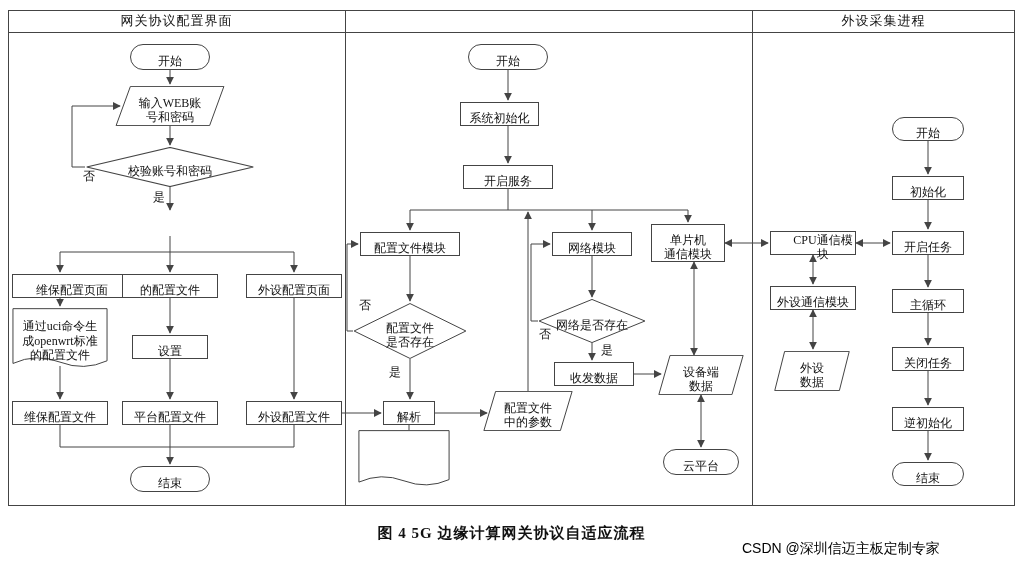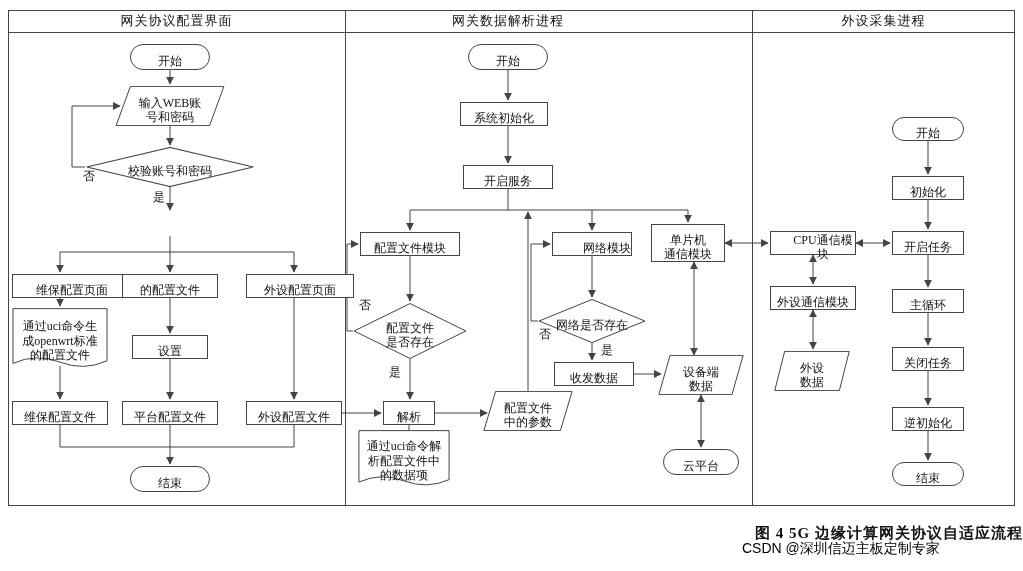--- a/index.html
+++ b/index.html
@@ -14,21 +14,21 @@
   .node{position:absolute;box-sizing:border-box;display:flex;align-items:center;justify-content:center;
         text-align:center;font-size:12px;line-height:1.2;z-index:2;}
   .rect{background:#fff;border:1px solid #444;}
   .stadium{background:#fff;border:1px solid #444;border-radius:999px;}
   .shapebox{background:transparent;}
   .shapebox .shp{position:absolute;left:0;top:0;width:100%;height:100%;}
   .shapebox .t{position:relative;z-index:1;}
   .doc .t{padding-bottom:8px;}
   .t{white-space:pre-line;margin-top:8px;}
   .blabel{position:absolute;z-index:3;font-size:12px;background:#fff;padding:0 1px;line-height:1;}
-  .caption{position:absolute;left:0;top:524px;width:1023px;text-align:right;font-size:15px;
+  .caption{position:absolute;left:0;top:524px;width:1023px;text-align:center;font-size:15px;
            font-weight:600;letter-spacing:1px;}
   .watermark{position:absolute;left:742px;top:540px;width:270px;font-size:14px;color:#000000;
              font-family:"Liberation Sans","DejaVu Sans",sans-serif;}
 </style>
 </head>
 <body>
 
 <div class="stage">
 
   <svg class="wires" viewBox="0 0 1023 571" xmlns="http://www.w3.org/2000/svg">
@@ -91,21 +91,20 @@
       <polyline points="813,255 813,284" marker-start="url(#arw)" marker-end="url(#arw)"></polyline>
       <polyline points="813,310 813,349" marker-start="url(#arw)" marker-end="url(#arw)"></polyline>
     </g>
   </svg>
 
   <div class="frame" style="left:8px;top:10px;width:1007px;height:496px;"></div>
   <div class="vline" style="left:345px;top:10px;height:496px;"></div>
   <div class="vline" style="left:752px;top:10px;height:496px;"></div>
   <div class="hline" style="left:8px;top:32px;width:1007px;"></div>
   <div class="lanehead" style="left:8px;top:10px;width:337px;">网关协议配置界面</div>
-  <div class="lanehead" style="left:345px;top:10px;width:326px;">网关数据解析进程</div>
   <div class="lanehead" style="left:752px;top:10px;width:263px;">外设采集进程</div>
 
   <div class="node stadium" style="left:130px;top:44px;width:80px;height:26px;">
       <span class="t">开始</span>
     </div>
 
   <div class="node shapebox" style="left:115px;top:86px;width:110px;height:40px;">
     <svg class="shp" viewBox="0 0 100 100" preserveAspectRatio="none">
         <polygon points="14,1 99,1 86,99 1,99" fill="#fff" stroke="#444" vector-effect="non-scaling-stroke"></polygon>
       </svg>
@@ -122,21 +121,21 @@
   <div class="blabel" style="left:82px;top:170px;">否</div>
   <div class="blabel" style="left:152px;top:191px;">是</div>
 
 
   <div class="node rect" style="left:12px;top:274px;width:120px;height:24px;align-items:flex-end;">
       <span class="t">维保配置页面</span>
     </div>
   <div class="node rect" style="left:122px;top:274px;width:96px;height:24px;">
       <span class="t">的配置文件</span>
     </div>
-  <div class="node rect" style="left:246px;top:274px;width:108px;height:24px;">
+  <div class="node rect" style="left:246px;top:274px;width:96px;height:24px;">
       <span class="t">外设配置页面</span>
     </div>
 
   <div class="node shapebox doc" style="left:12px;top:308px;width:96px;height:66px;">
     <svg class="shp" viewBox="0 0 100 100" preserveAspectRatio="none">
         <path d="M1,1 L99,1 L99,80 Q75,96 50,82 Q25,68 1,84 Z" fill="#fff" stroke="#444" vector-effect="non-scaling-stroke"></path>
       </svg>
     <span class="t">通过uci命令生
 成openwrt标准
 的配置文件</span>
@@ -156,31 +155,31 @@
       <span class="t">外设配置文件</span>
     </div>
 
   <div class="node stadium" style="left:130px;top:466px;width:80px;height:26px;">
       <span class="t">结束</span>
     </div>
 
   <div class="node stadium" style="left:468px;top:44px;width:80px;height:26px;">
       <span class="t">开始</span>
     </div>
-  <div class="node rect" style="left:460px;top:102px;width:88px;height:24px;">
+  <div class="node rect" style="left:460px;top:102px;width:79px;height:24px;">
       <span class="t">系统初始化</span>
     </div>
   <div class="node rect" style="left:463px;top:165px;width:90px;height:24px;">
       <span class="t">开启服务</span>
     </div>
 
   <div class="node rect" style="left:360px;top:232px;width:100px;height:24px;">
       <span class="t">配置文件模块</span>
     </div>
-  <div class="node rect" style="left:552px;top:232px;width:80px;height:24px;justify-content:flex-end;">
+  <div class="node rect" style="left:552px;top:232px;width:80px;height:24px;">
       <span class="t">网络模块</span>
     </div>
   <div class="node rect" style="left:651px;top:224px;width:74px;height:38px;">
       <span class="t">单片机
 通信模块</span>
     </div>
 
   <div class="node shapebox" style="left:353px;top:303px;width:114px;height:56px;">
     <svg class="shp" viewBox="0 0 100 100" preserveAspectRatio="none">
         <polygon points="50,1 99,50 50,99 1,50" fill="#fff" stroke="#444" vector-effect="non-scaling-stroke"></polygon>
@@ -200,23 +199,20 @@
         <polygon points="14,1 99,1 86,99 1,99" fill="#fff" stroke="#444" vector-effect="non-scaling-stroke"></polygon>
       </svg>
     <span class="t">配置文件
 中的参数</span>
   </div>
 
   <div class="node shapebox doc" style="left:358px;top:430px;width:92px;height:62px;">
     <svg class="shp" viewBox="0 0 100 100" preserveAspectRatio="none">
         <path d="M1,1 L99,1 L99,80 Q75,96 50,82 Q25,68 1,84 Z" fill="#fff" stroke="#444" vector-effect="non-scaling-stroke"></path>
       </svg>
-    <span class="t">通过uci命令解
-析配置文件中
-的数据项</span>
   </div>
 
   <div class="node shapebox" style="left:538px;top:299px;width:108px;height:44px;">
     <svg class="shp" viewBox="0 0 100 100" preserveAspectRatio="none">
         <polygon points="50,1 99,50 50,99 1,50" fill="#fff" stroke="#444" vector-effect="non-scaling-stroke"></polygon>
       </svg>
     <span class="t">网络是否存在</span>
   </div>
   <div class="blabel" style="left:538px;top:328px;">否</div>
   <div class="blabel" style="left:600px;top:344px;">是</div>

